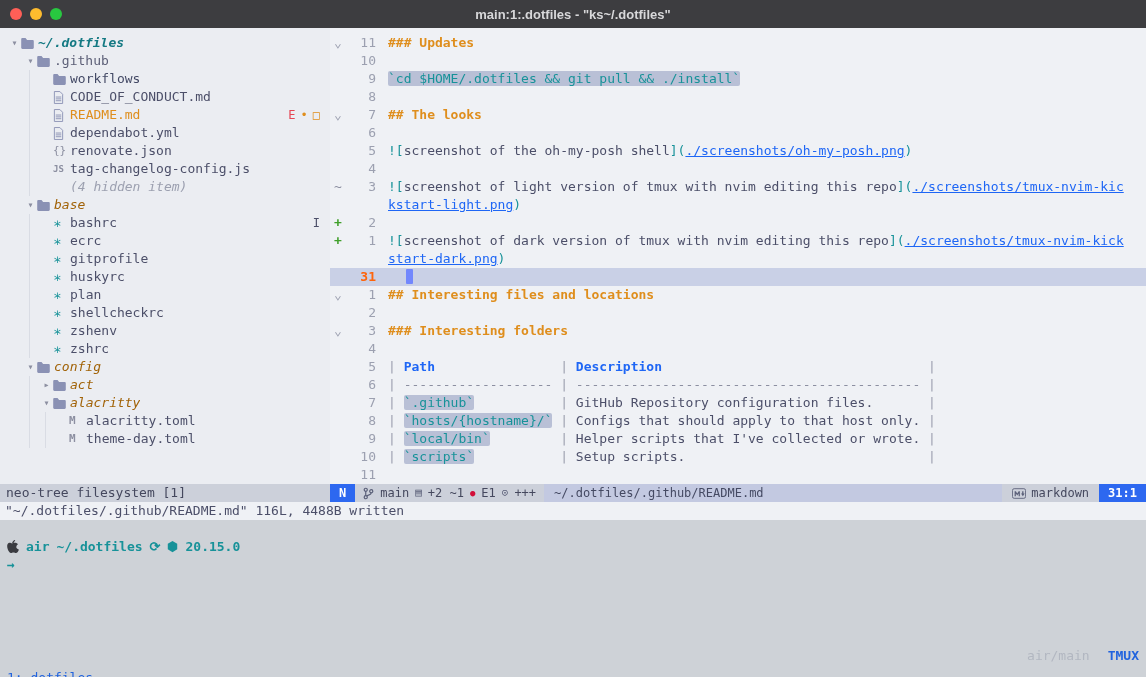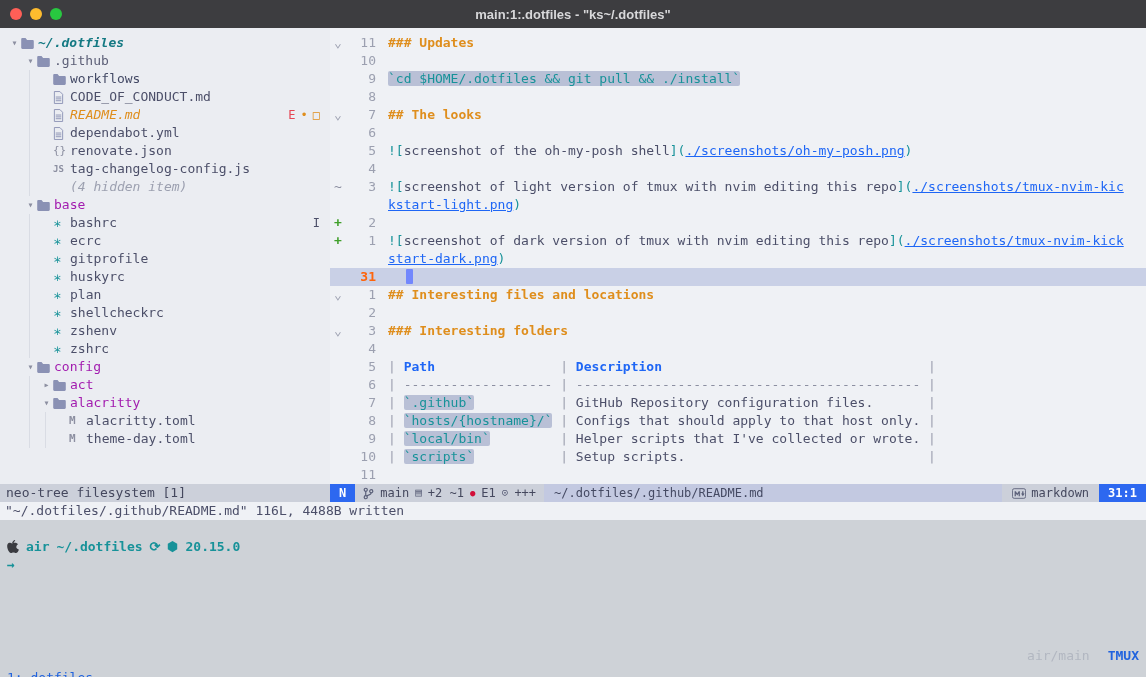--- a/index.html
+++ b/index.html
@@ -29,23 +29,23 @@
   .expander { flex:none; width:13px; text-align:center; color:#8c8fa1; font-size:10px; }
   .tree-ico { flex:none; width:17px; display:inline-flex; align-items:center; color:#8a91b4; }
   .ico-star { color:#179299; font-size:14px; }
   .ico-m { color:#8c8fa1; font-weight:bold; font-size:11px; }
   .ico-braces { color:#8c8fa1; font-size:11px; }
   .ico-js { color:#8c8fa1; font-weight:bold; font-size:9px; }
   .tree-label { overflow:hidden; text-overflow:ellipsis; }
   .lbl-root { color:#147983; font-weight:bold; font-style:italic; }
   .lbl-dotdir { color:#5c5f77; }
   .lbl-dir-dark { color:#444a66; }
-  .lbl-dir { color:#a21caf; }
+  .lbl-dir { color:#a16207;font-style:italic; }
   .lbl-file { color:#4c4f69; }
-  .lbl-modified { color:#df8e1d;font-style:italic; }
+  .lbl-modified { color:#df8e1d; }
   .lbl-hidden { color:#9ca0b0; font-style:italic; }
   .badges { margin-left:auto; padding-right:10px; display:flex; gap:5px; font-size:12px; }
   .b-untracked { color:#1e66f5; font-weight:bold; }
   .b-err { color:#e64553; }
   .b-mod { color:#df8e1d; }
   .b-cursor { color:#4c4f69; }
 
   
   .editor { flex:1; background:#eff1f5; padding-top:6px; overflow:hidden; }
   .ed-row { display:flex; min-height:18px; }
@@ -65,21 +65,21 @@
   .seg-t { color:#4c4f69; }
   .seg-pipe { color:#9ca0b0; }
   .seg-th { color:#1e66f5; font-weight:bold; }
   .seg-dash { color:#8c8fa1; }
 
   
   .statusrow { flex:none; height:18px; display:flex; }
   .winbar { flex:none; width:330px; background:#ccd0da; color:#45485e; padding-left:6px; line-height:18px; white-space:pre; }
   .statusline { flex:1; display:flex; font-size:12px; line-height:18px; }
   .st-mode { background:#2d68f0; color:#fff; font-weight:bold; padding:0 9px; }
-  .st-git { background:#ccd0da; color:#45485e; padding:0 8px; display:flex; gap:6px; }
+  .st-git { background:#ccd0da; color:#45485e; padding:7px 8px; display:flex; gap:6px; align-items:center; }
   .st-ico { color:#5a5f78; display:inline-flex; align-items:center; font-size:11px; }
   .st-ico.err { color:#d20f39; font-size:9px; }
   .st-file { flex:1; background:#c3c9e1; color:#454a63; padding:0 10px; overflow:hidden; white-space:nowrap; }
   .st-ft { background:#ccd0da; color:#45485e; padding:0 10px; display:flex; gap:5px; align-items:center; }
   .st-pos { background:#2d68f0; color:#fff; font-weight:bold; padding:0 9px; }
 
   .cmdline { flex:none; height:18px; background:#eff1f5; padding-left:5px; white-space:pre; }
 
   
   .shell { flex:1; display:flex; flex-direction:column; background:#ced2d7; padding-top:18px; }

